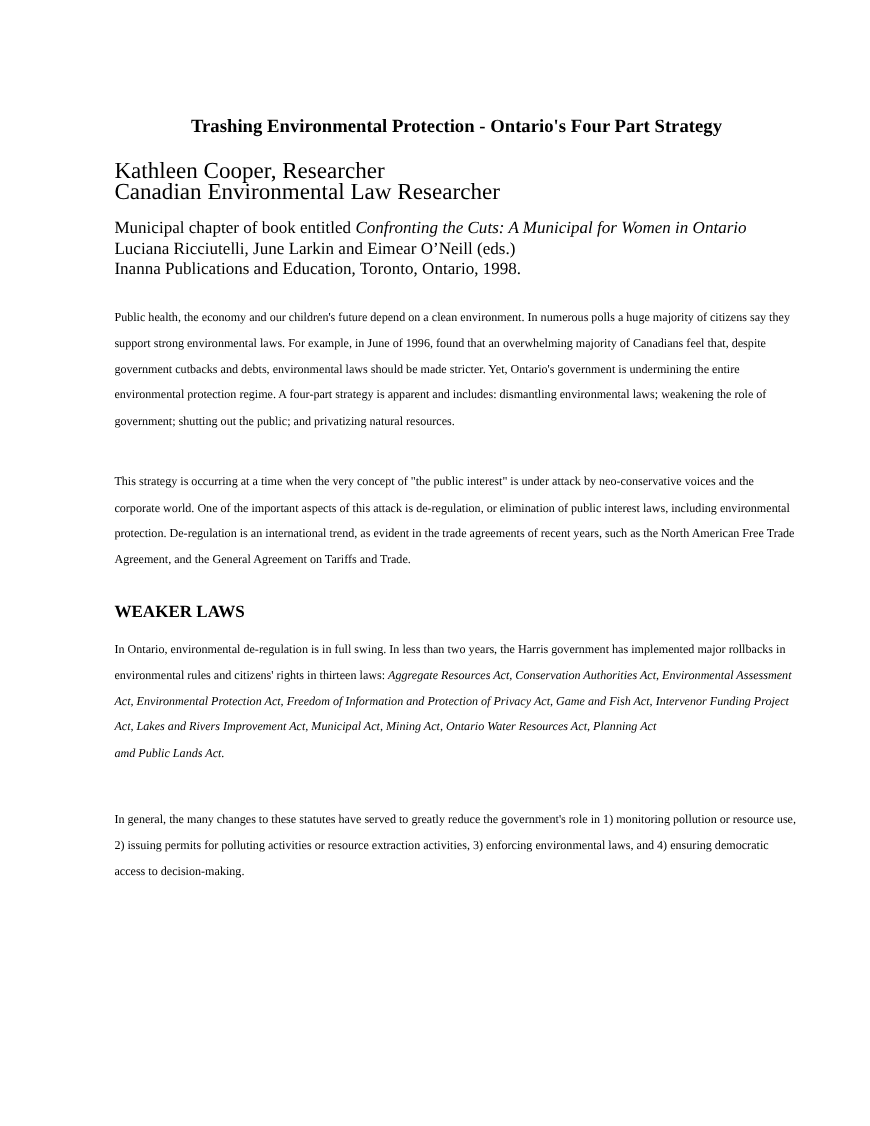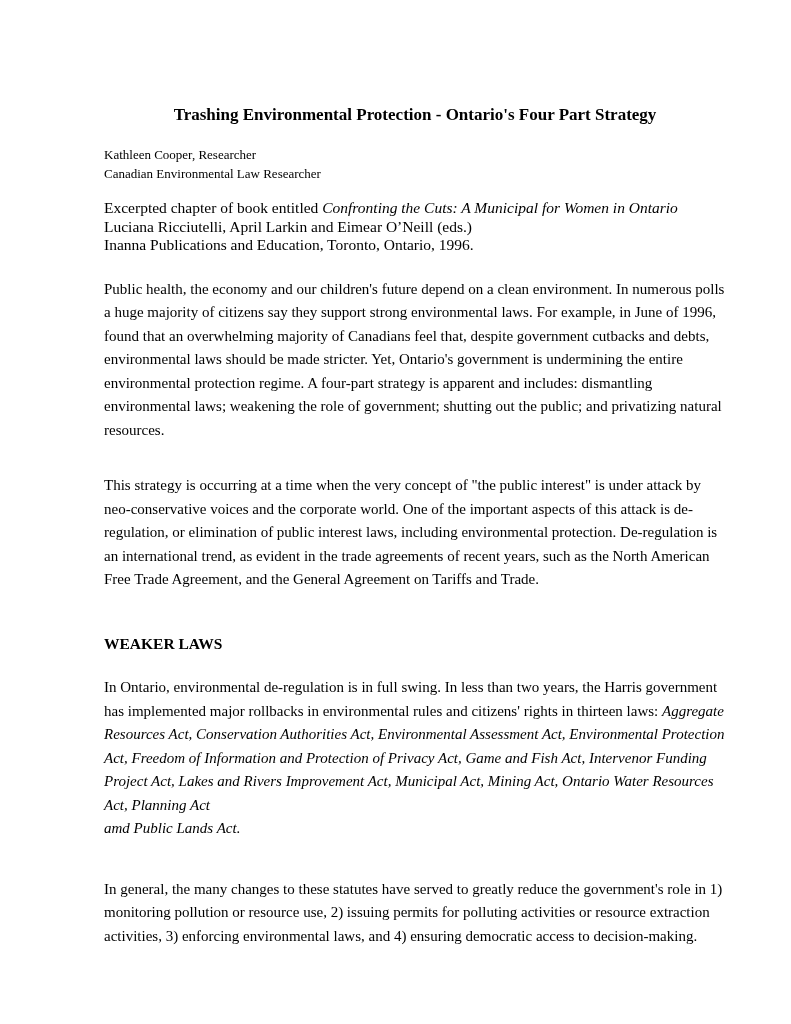--- a/index.html
+++ b/index.html
@@ -22,62 +22,62 @@
   }
   .doc-title {
     margin-top: 104px;
     font-size: 17px;
     line-height: 22px;
     font-weight: bold;
     text-align: center;
   }
   .byline {
     margin-top: 20px;
-    font-size: 13px;
+    font-size: 21px;
     line-height: 18.5px;
   }
   .source {
     margin-top: 16px;
     font-size: 15.5px;
     line-height: 18.5px;
   }
   .italic { font-style: italic; }
   .para {
     margin: 0;
-    font-size: 15px;
+    font-size: 11px;
     line-height: 23.5px;
   }
   .p1 { margin-top: 23px; }
   .p2 { margin-top: 32px; }
   .section-heading {
-    margin: 40px 0 0 0;
+    margin: 24px 0 0 0;
     font-size: 15.5px;
     line-height: 23.5px;
     font-weight: bold;
   }
-  .p3 { margin-top: 21px; }
+  .p3 { margin-top: 11px; }
   .p4 { margin-top: 37px; }
 </style>
 </head>
 <body>
 
 <div class="page">
   <div class="content">
 
     <div class="doc-title">Trashing Environmental Protection - Ontario's Four Part Strategy</div>
 
     <div class="byline">
       <div>Kathleen Cooper, Researcher</div>
       <div>Canadian Environmental Law Researcher</div>
     </div>
 
     <div class="source">
-      <div><span>Excerpted chapter of book entitled </span><span class="italic">Confronting the Cuts: A Municipal for Women in Ontario</span></div>
-      <div>Luciana Ricciutelli, April Larkin and Eimear O’Neill (eds.)</div>
-      <div>Inanna Publications and Education, Toronto, Ontario, 1996.</div>
+      <div><span>Municipal chapter of book entitled </span><span class="italic">Confronting the Cuts: A Municipal for Women in Ontario</span></div>
+      <div>Luciana Ricciutelli, June Larkin and Eimear O’Neill (eds.)</div>
+      <div>Inanna Publications and Education, Toronto, Ontario, 1998.</div>
     </div>
 
     <p class="para p1">Public health, the economy and our children's future depend on a clean environment. In numerous polls a huge majority of citizens say they support strong environmental laws. For example, in June of 1996, found that an overwhelming majority of Canadians feel that, despite government cutbacks and debts, environmental laws should be made stricter. Yet, Ontario's government is undermining the entire environmental protection regime. A four-part strategy is apparent and includes: dismantling environmental laws; weakening the role of government; shutting out the public; and privatizing natural resources.</p>
 
     <p class="para p2">This strategy is occurring at a time when the very concept of "the public interest" is under attack by neo-conservative voices and the corporate world. One of the important aspects of this attack is de-regulation, or elimination of public interest laws, including environmental protection. De-regulation is an international trend, as evident in the trade agreements of recent years, such as the North American Free Trade Agreement, and the General Agreement on Tariffs and Trade.</p>
 
     <h2 class="section-heading">WEAKER LAWS</h2>
 
     <p class="para p3"><span>In Ontario, environmental de-regulation is in full swing. In less than two years, the Harris government has implemented major rollbacks in environmental rules and citizens' rights in thirteen laws: </span><span class="italic">Aggregate Resources Act, Conservation Authorities Act, Environmental Assessment Act, Environmental Protection Act, Freedom of Information and Protection of Privacy Act, Game and Fish Act, Intervenor Funding Project Act, Lakes and Rivers Improvement Act, Municipal Act, Mining Act, Ontario Water Resources Act, Planning Act</span><br><span class="italic">amd Public Lands Act.</span></p>
 

